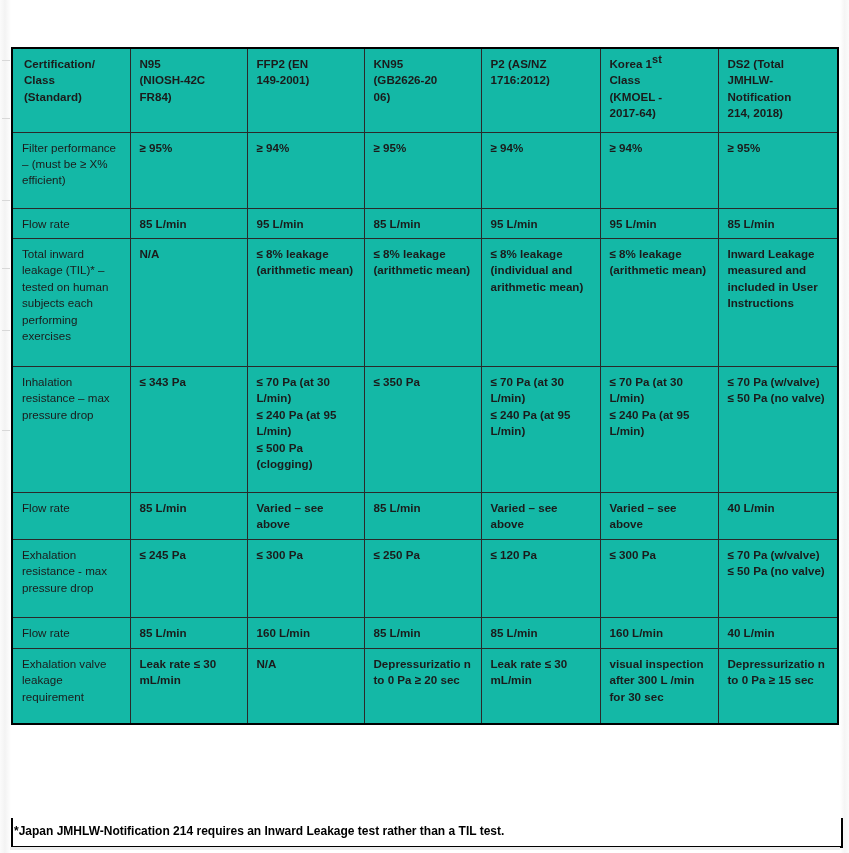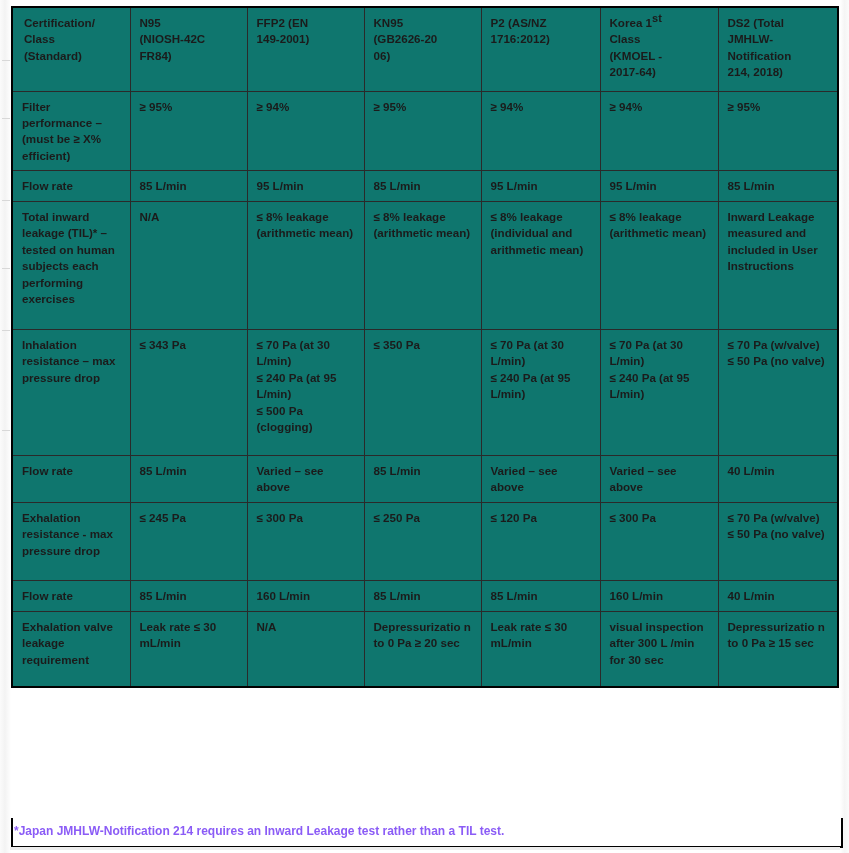--- a/index.html
+++ b/index.html
@@ -42,21 +42,22 @@
     position: absolute;
     left: 11px;
     top: 6px;
     width: 828px;
   }
 
   table.std-table {
     border-collapse: collapse;
     table-layout: fixed;
     width: 828px;
-    background: #0f766e;
+    background: #14b8a6;
+    margin-top: 41px;
   }
 
   table.std-table td,
   table.std-table th {
     border: 1px solid #2a2a2a;
     vertical-align: top;
     padding: 7px 8px 6px 9px;
     font-size: 11.6px;
     line-height: 1.42;
     font-weight: bold;
@@ -83,21 +84,21 @@
     text-align: left;
     padding-left: 11px;
   }
   thead th sup {
     font-size: 11px;
     vertical-align: super;
     line-height: 0;
   }
 
   tbody td.rowhead {
-    font-weight: bold;
+    font-weight: normal;
   }
   tbody td.cell {
     font-weight: bold;
   }
   tbody td sub {
     font-size: 8.6px;
     vertical-align: sub;
     line-height: 0;
   }
 
@@ -127,21 +128,21 @@
   .multiline { white-space: pre-line; }
 
   .footnote {
     position: absolute;
     left: 14px;
     top: 824px;
     width: 800px;
     font-size: 12px;
     line-height: 1.3;
     font-weight: bold;
-    color: #8b5cf6;
+    color: #000000;
     font-family: "Liberation Sans", sans-serif;
   }
   .footnote-band {
     position: absolute;
     left: 11px;
     top: 818px;
     width: 828px;
     height: 28px;
     background: #ffffff;
     border-left: 2px solid #000000;

